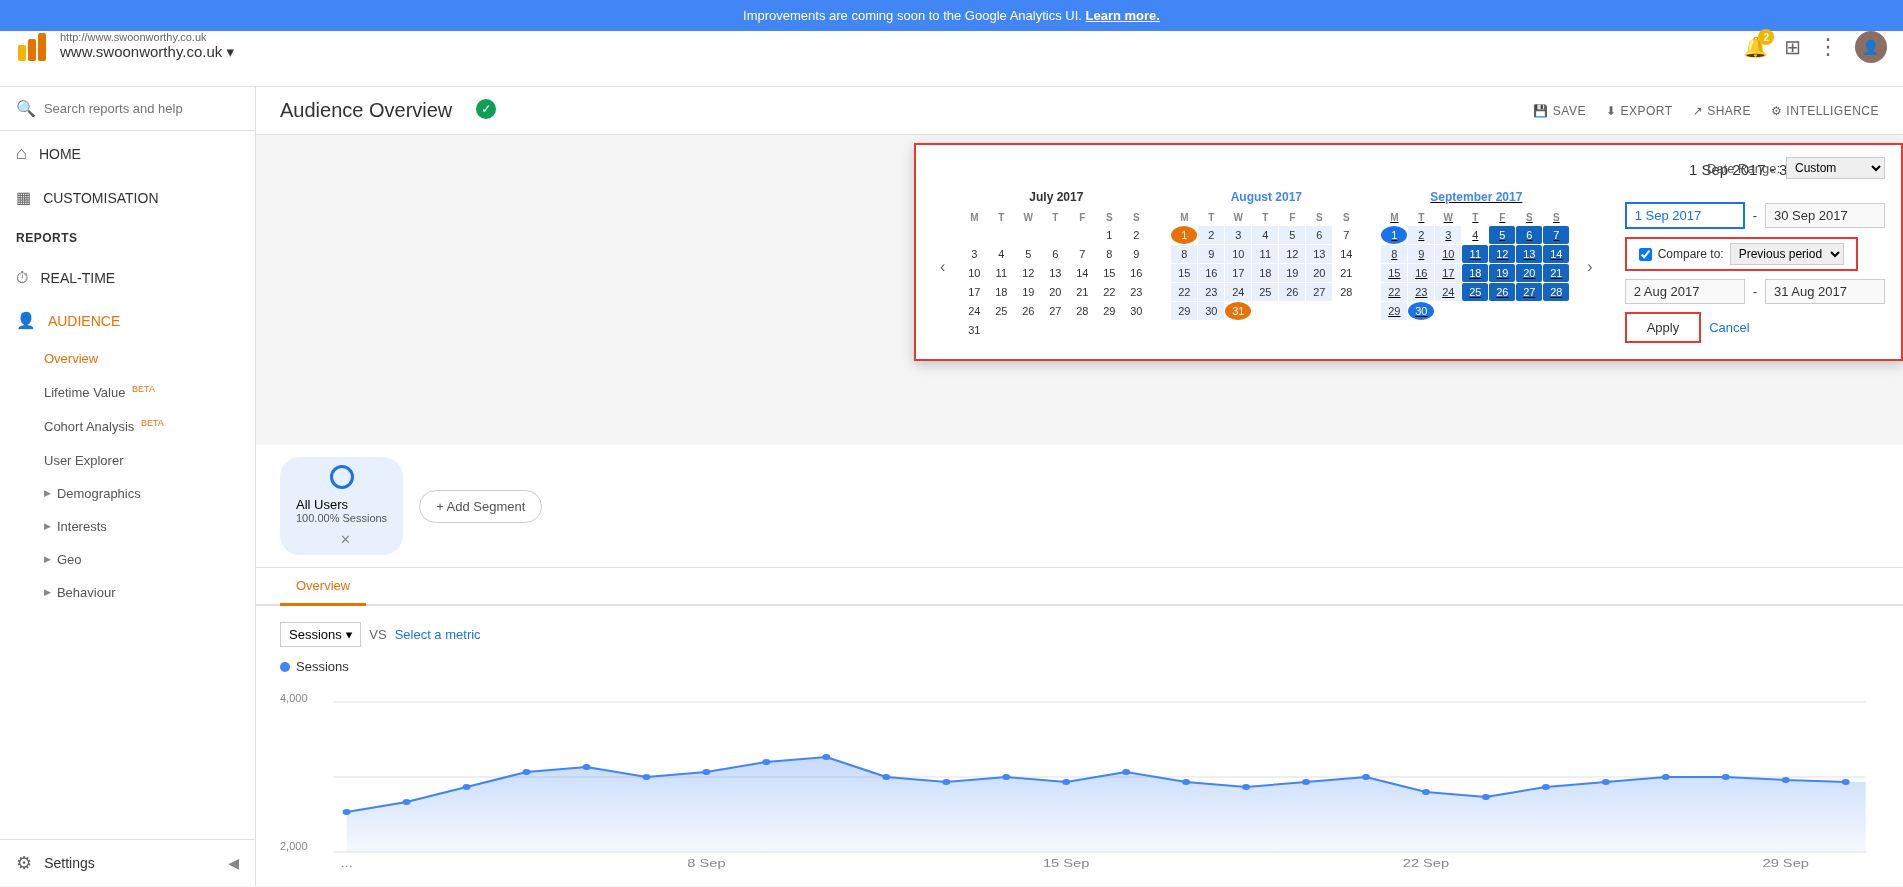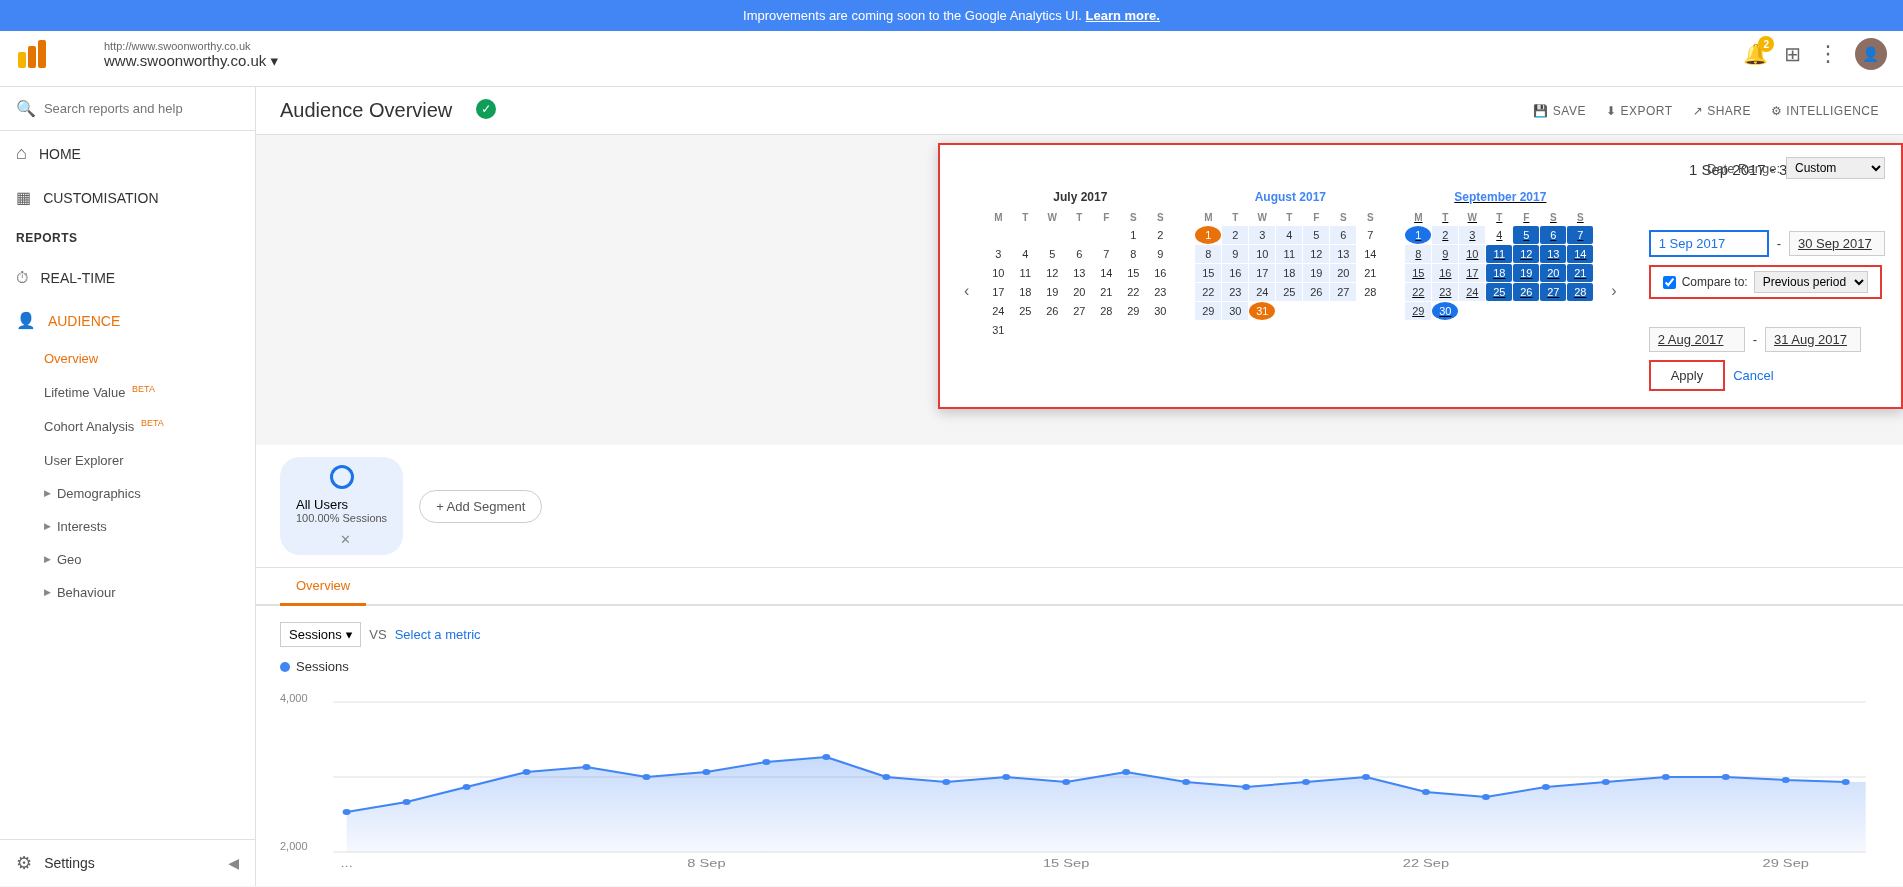--- a/index.html
+++ b/index.html
@@ -13,25 +13,24 @@
       padding: 8px;
       font-size: 13px;
     }
     .announcement-bar a { color: white; font-weight: bold; }
 
     
     .header {
       background: white;
       height: 56px;
       display: flex;
-      align-items: flex-end;
-      padding: 16px 16px;
+      align-items: flex-start;
+      padding: 0 16px;
       border-bottom: 1px solid #e0e0e0;
       position: relative;
-      gap: 44px;
     }
     .header-logo {
       width: 32px;
       height: 32px;
       margin-right: 12px;
       flex-shrink: 0;
     }
     .header-site-info {
       flex: 1;
     }
@@ -284,39 +283,37 @@
 
     
     .date-range-inputs {
       margin-top: 12px;
     }
     .date-input-row {
       display: flex;
       align-items: center;
       gap: 8px;
       margin-bottom: 8px;
-      margin-top: 28px;
     }
     .date-input {
       border: 2px solid #1a73e8;
       padding: 4px 8px;
       font-size: 13px;
       width: 120px;
       outline: none;
       color: #1a73e8;
     }
     .date-input-plain {
       border: 1px solid #ccc;
       padding: 4px 8px;
       font-size: 13px;
-      width: 96px;
+      width: 120px;
       outline: none;
       color: #333;
       background: #f9f9f9;
-      text-decoration: underline;
     }
     .compare-checkbox-row {
       display: flex;
       align-items: center;
       gap: 6px;
       margin-bottom: 8px;
       border: 2px solid #e53935;
       padding: 4px 12px;
       width: fit-content;
     }

